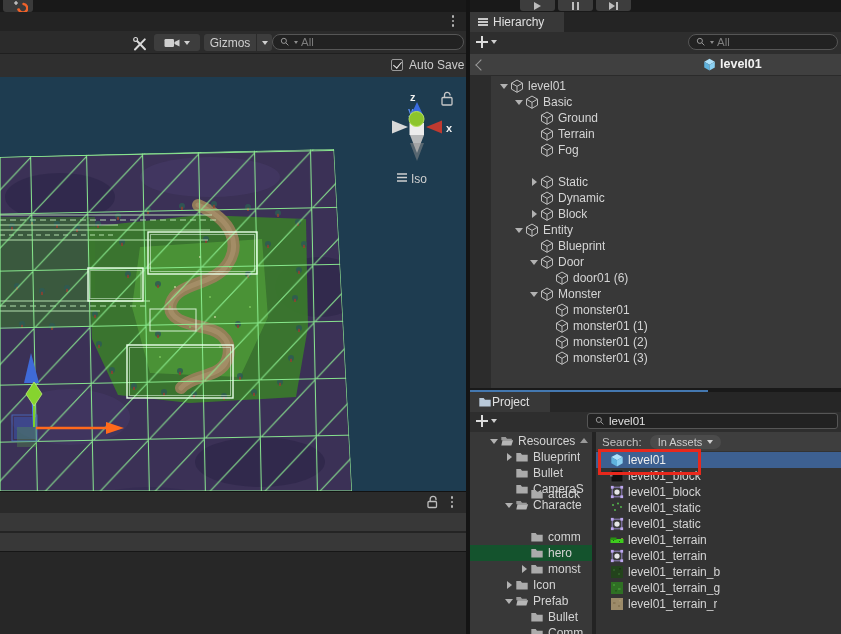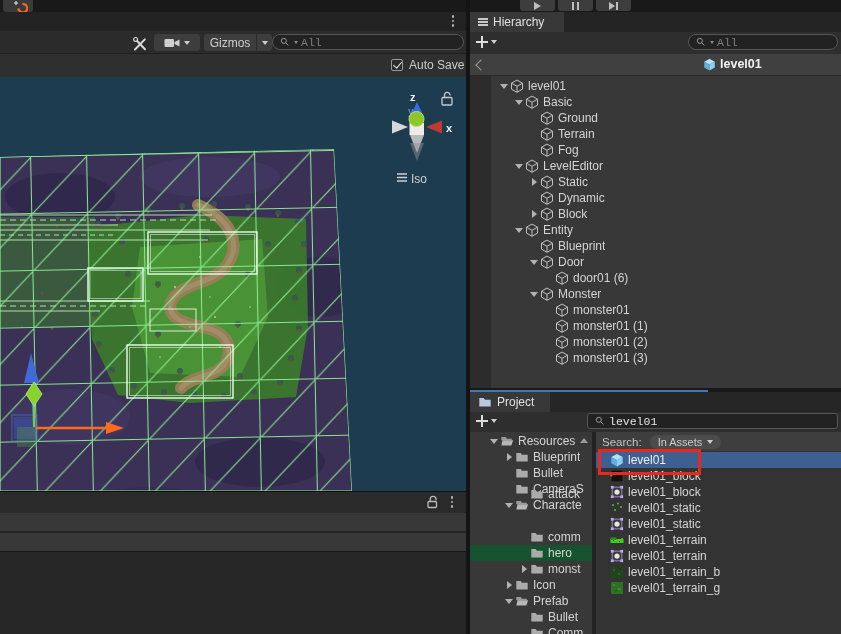--- a/index.html
+++ b/index.html
@@ -19,21 +19,21 @@
   .arr{width:12px;height:16px;flex:none;display:flex;align-items:center;justify-content:center}
   .arr.down::before{content:"";width:0;height:0;border-left:4px solid transparent;border-right:4px solid transparent;border-top:5px solid #b2b2b2}
   .arr.right::before{content:"";width:0;height:0;border-top:4px solid transparent;border-bottom:4px solid transparent;border-left:5px solid #b2b2b2}
   .lbl{overflow:hidden}
   .sel-blue{background:#3d6091;color:#eee}
   .sel-gray{background:#14532d}
   
   .sfield{position:absolute;display:flex;align-items:center;gap:3px;background:#222;border:1px solid #565656;
           border-radius:8px;padding:0 6px;height:16px;box-sizing:border-box}
   .sinput{flex:1;min-width:0;background:transparent;border:none;outline:none;color:#d6d6d6;
-          font-family:Liberation Mono, monospace;font-size:11.5px;padding:0}
+          font-family:Liberation Sans, sans-serif;font-size:11.5px;padding:0}
   .sinput::placeholder{color:#7d7d7d}
   .caret{width:0;height:0;border-left:3.5px solid transparent;border-right:3.5px solid transparent;border-top:4.5px solid #cfcfcf}
   .caret-sm{width:0;height:0;border-left:2.5px solid transparent;border-right:2.5px solid transparent;border-top:3.5px solid #8d8d8d}
   .up-arrow{width:0;height:0;border-left:4px solid transparent;border-right:4px solid transparent;border-bottom:5px solid #9a9a9a}
   .ubtn{background:#3d3d3d;border-radius:3px;display:flex;align-items:center;justify-content:center;box-sizing:border-box}
   .kebab{display:flex;flex-direction:column;gap:2px;align-items:center;justify-content:center;width:10px;height:14px}
   .kebab i{width:2.5px;height:2.5px;border-radius:50%;background:#b5b5b5}
   .plus{position:relative;width:12px;height:12px}
   .plus::before{content:"";position:absolute;left:5px;top:0;width:2px;height:12px;background:#dcdcdc}
   .plus::after{content:"";position:absolute;left:0;top:5px;width:12px;height:2px;background:#dcdcdc}
@@ -388,27 +388,20 @@
       </svg>
       <span class="lbl">Terrain</span>
     </div>
   <div class="row trow d2" style="top:142px">
       <span class="arr"></span>
       <svg class="ico">
         <use href="#cube"></use>
       </svg>
       <span class="lbl">Fog</span>
     </div>
-  <div class="row trow d1" style="top:158px">
-      <span class="arr down"></span>
-      <svg class="ico">
-        <use href="#cube"></use>
-      </svg>
-      <span class="lbl">LevelEditor</span>
-    </div>
   <div class="row trow d2" style="top:174px">
       <span class="arr right"></span>
       <svg class="ico">
         <use href="#cube"></use>
       </svg>
       <span class="lbl">Static</span>
     </div>
   <div class="row trow d2" style="top:190px">
       <span class="arr"></span>
       <svg class="ico">
@@ -483,21 +476,21 @@
       <span class="arr"></span>
       <svg class="ico">
         <use href="#cube"></use>
       </svg>
       <span class="lbl">monster01 (3)</span>
     </div>
 
   <div class="abs" style="left:470px;top:388px;width:371px;height:4px;background:#191919"></div>
   <div class="abs" style="left:470px;top:392px;width:371px;height:20px;background:#262626"></div>
   <div class="abs" style="left:470px;top:390px;width:238px;height:2px;background:#4478b0"></div>
-  <div class="abs" style="left:470px;top:392px;width:80px;height:20px;background:#383838;display:flex;align-items:center;gap:5px;padding-left:8px;box-sizing:border-box">
+  <div class="abs" style="left:470px;top:392px;width:80px;height:20px;background:#383838;display:flex;align-items:center;padding-left:8px;box-sizing:border-box">
     <svg width="14" height="14" viewBox="0 0 16 16">
         <path d="M1.5,3.5 H6.5 L8,5.5 H14.5 V13 H1.5 Z" fill="#b9c9d9"></path>
       </svg>
     <span style="font-size:12px;color:#e0e0e0">Project</span>
   </div>
   <div class="abs" style="left:470px;top:412px;width:371px;height:20px;background:#2e2e2e"></div>
   <div class="abs" style="left:476px;top:415px;display:flex;align-items:center;gap:3px">
     <span class="plus"></span>
     <span class="caret"></span>
   </div>
@@ -675,16 +668,25 @@
     </div>
   <div class="row rrow rpad" style="top:580px">
     <svg class="ico" viewBox="0 0 14 14">
         <rect x="1" y="1" width="12" height="12" fill="#2f7024"></rect>
         <rect x="3" y="3" width="2" height="2" fill="#3f8f30"></rect>
         <rect x="8" y="7" width="2.5" height="2" fill="#3f8f30"></rect>
         <rect x="5" y="9" width="2" height="1.5" fill="#25591c"></rect>
       </svg>
     <span class="lbl">level01_terrain_g</span>
     </div>
+  <div class="row rrow rpad" style="top:596px">
+    <svg class="ico" viewBox="0 0 14 14">
+        <rect x="1" y="1" width="12" height="12" fill="#9c8b69"></rect>
+        <rect x="3" y="5" width="2.5" height="2" fill="#8a7957"></rect>
+        <rect x="8" y="8" width="2" height="2" fill="#8a7957"></rect>
+        <rect x="9" y="3" width="2" height="1.5" fill="#a8976f"></rect>
+      </svg>
+    <span class="lbl">level01_terrain_r</span>
+    </div>
 
   <div class="redbox"></div>
 
 </div>
 
 </body></html>

